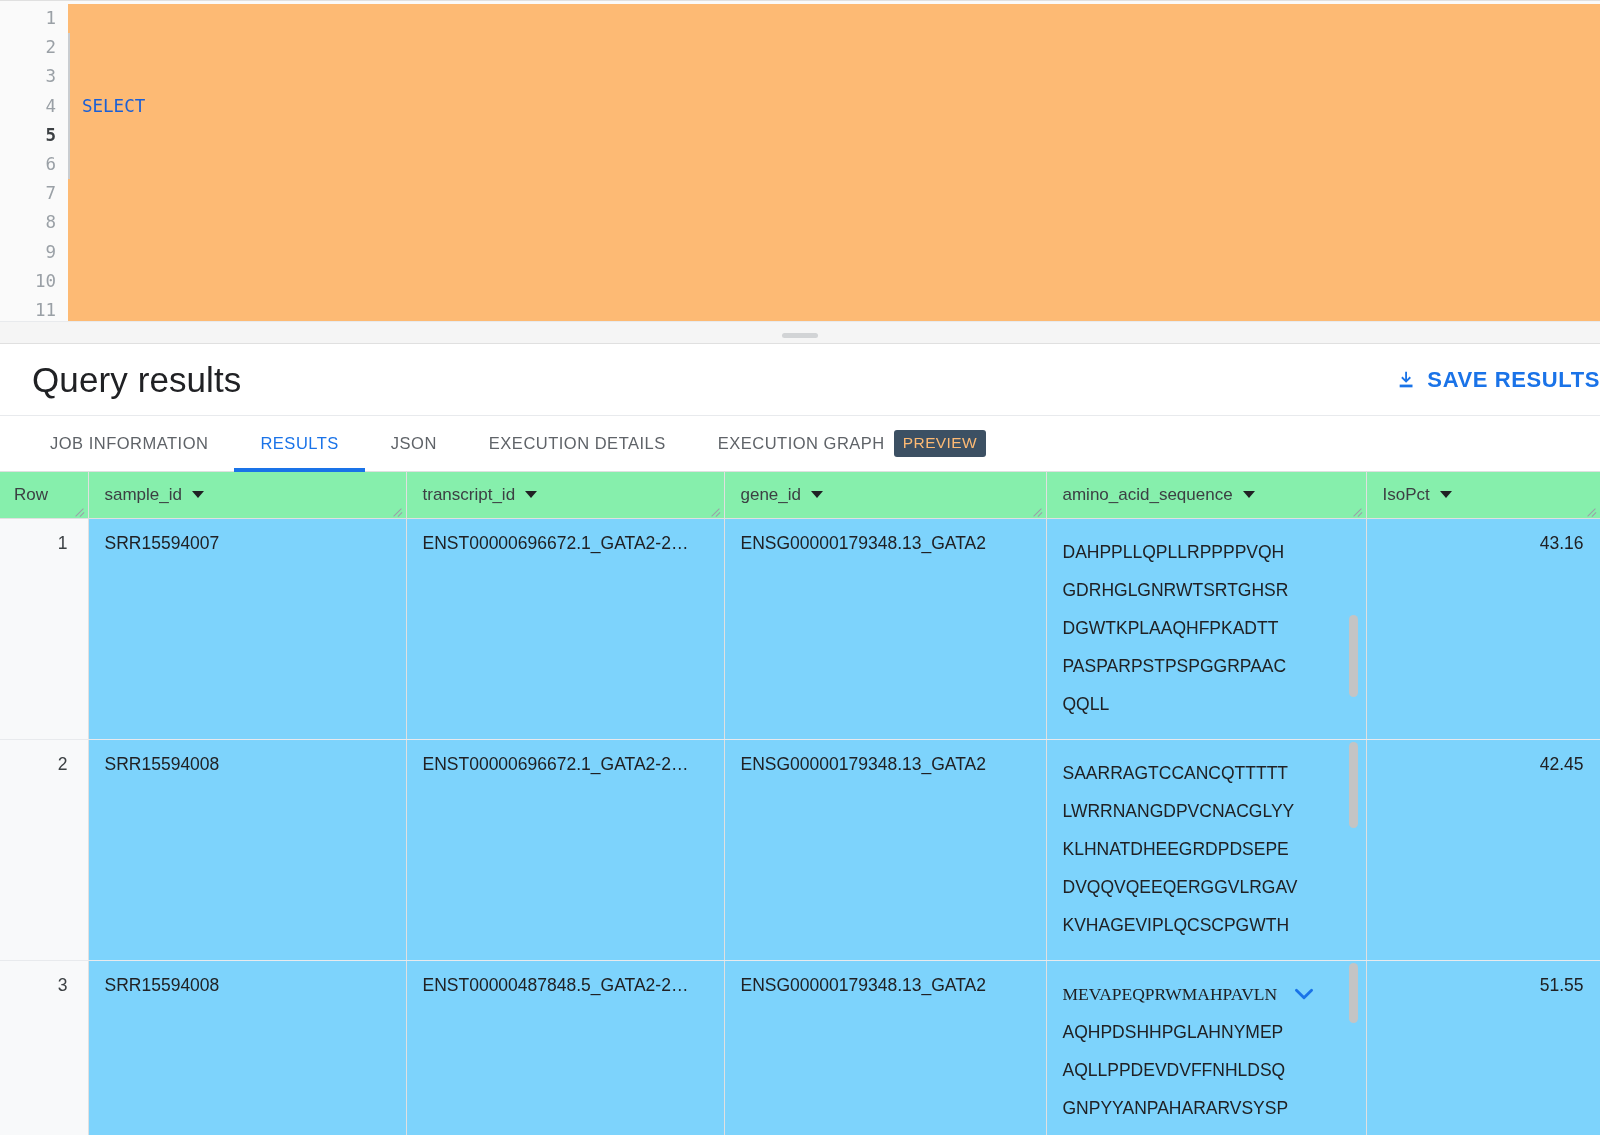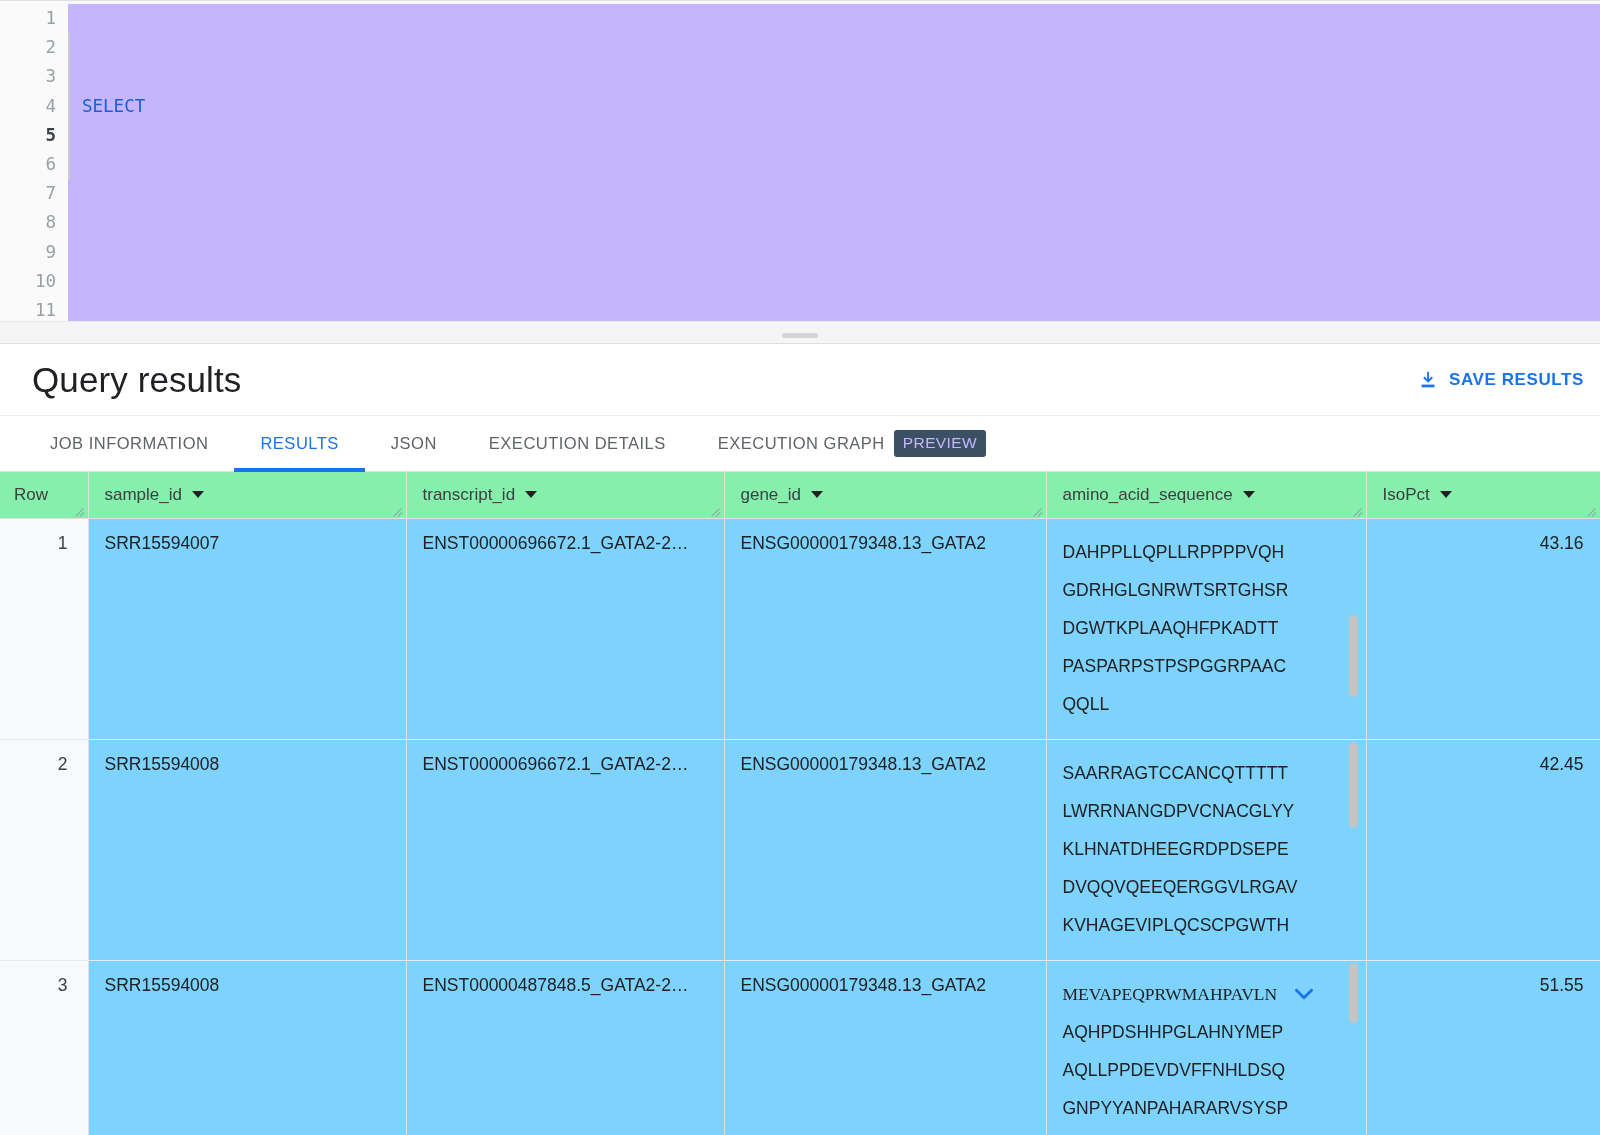--- a/index.html
+++ b/index.html
@@ -36,21 +36,21 @@
     text-align: right;
     padding-right: 12px;
     color: #9aa0a6;
     background: #fafafa;
     user-select: none;
   }
   .gutter div { height: 29.2px; }
   .gutter div.cur { color: #3c4043; font-weight: bold; }
   .code {
     flex: 1 1 auto;
-    background: #c4b5fd;
+    background: #fdba74;
     position: relative;
     white-space: pre;
     color: #202124;
     padding-left: 14px;
   }
   .code .ln { height: 29.2px; }
   .indent-guide {
     position: absolute;
     left: 0px; top: 29.2px;
     width: 2px; height: 146px;
@@ -88,25 +88,25 @@
     font-size: 35px;
     color: #202124;
     font-weight: 400;
     letter-spacing: .1px;
   }
   #save-results-btn {
     position: absolute;
     right: 0px; top: 50%; transform: translateY(-50%);
     display: flex; align-items: center; gap: 9px;
     color: #1a73e8;
-    font-size: 17px;
+    font-size: 22px;
     font-weight: bold;
     letter-spacing: .6px;
     white-space: nowrap;
-    padding-right: 16px;
+    padding-right: 0;
   }
   #save-results-btn svg { display:block; }
 
   
   #tabs {
     position: relative;
     height: 56px;
     background: #ffffff;
     border-bottom: 1px solid #e0e0e0;
     display: flex;
@@ -127,21 +127,21 @@
   .tab.active { color: #1a73e8; font-weight: 500; }
   .tab.active::after {
     content: "";
     position: absolute;
     left: 0; right: 0; bottom: 0;
     height: 4px;
     background: #1a73e8;
   }
   .preview-badge {
     background: #3c5063;
-    color: #c4b5fd;
+    color: #fdba74;
     font-size: 15.5px;
     letter-spacing: .4px;
     padding: 5px 9px 6px;
     border-radius: 3px;
     line-height: 1;
   }
 
   
   #table-scroll {
     height: calc(1135px - 322px - 22px - 72px - 56px);

